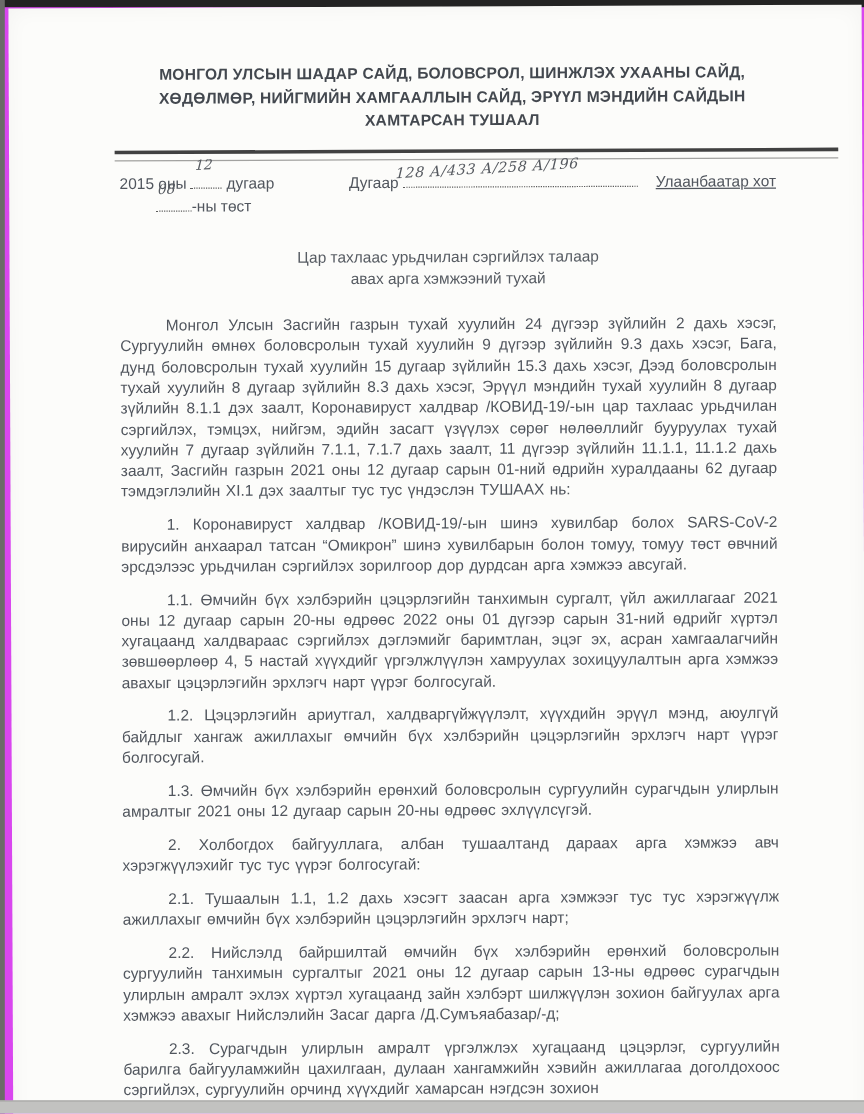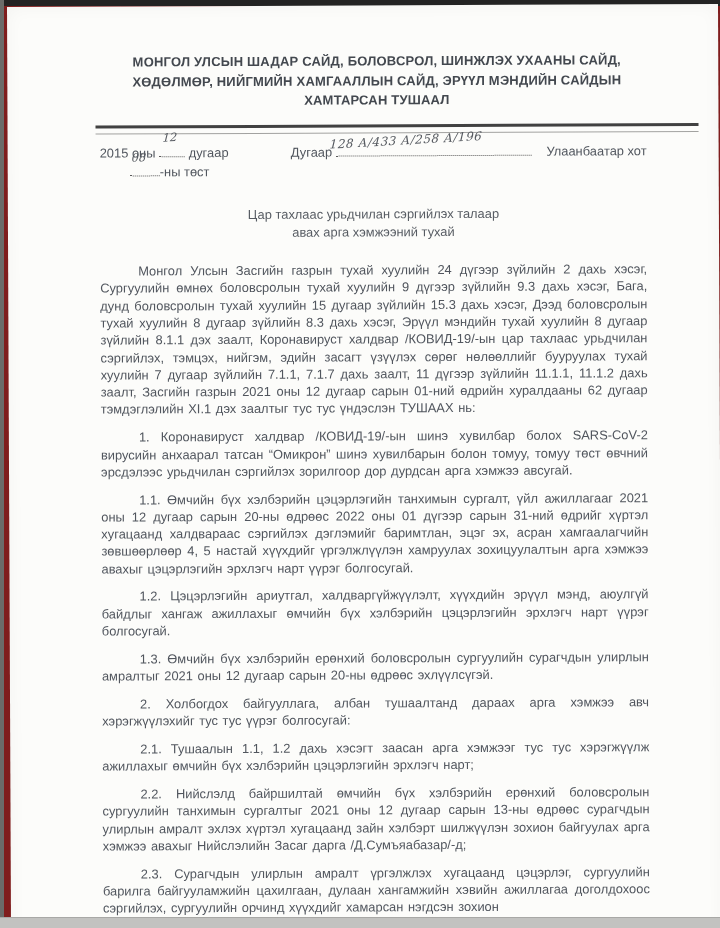--- a/index.html
+++ b/index.html
@@ -4,21 +4,21 @@
 <style>
   html,body{margin:0;padding:0;}
   body{
     width:720px;height:928px;
     font-family:"Liberation Sans",sans-serif;
     background:#c8c8c6;
     position:relative;overflow:hidden;
   }
   .scan-canvas{
     position:absolute;inset:0;width:720px;height:928px;
-    background:#7f1d1d;overflow:hidden;
+    background:#d946ef;overflow:hidden;
   }
   .scan-edge-top{
     position:absolute;top:0;left:0;right:0;height:6px;
     background:#232323;
   }
   .scan-edge-left{
     position:absolute;top:0;left:0;bottom:0;width:4px;
     background:#6b6b69;
   }
   .scan-edge-bottom{
@@ -54,21 +54,21 @@
     margin:0 -52px 10px -4px;
   }
   .meta-row{
     display:flex;
     align-items:flex-start;
     margin-bottom:26px;
   }
   .meta-left{width:192px;}
   .meta-left .line2{padding-left:30px;margin-top:2px;}
   .meta-center{flex:1;padding-left:24px;white-space:nowrap;}
-  .meta-right{width:132px;text-align:right;}
+  .meta-right{width:132px;text-align:right;text-decoration:underline;}
   .dots{
     display:inline-block;
     border-bottom:1.7px dotted #5a5a5a;
     height:.85em;
     position:relative;
     vertical-align:baseline;
   }
   .hw{
     position:absolute;
     font-family:"DejaVu Serif",serif;

